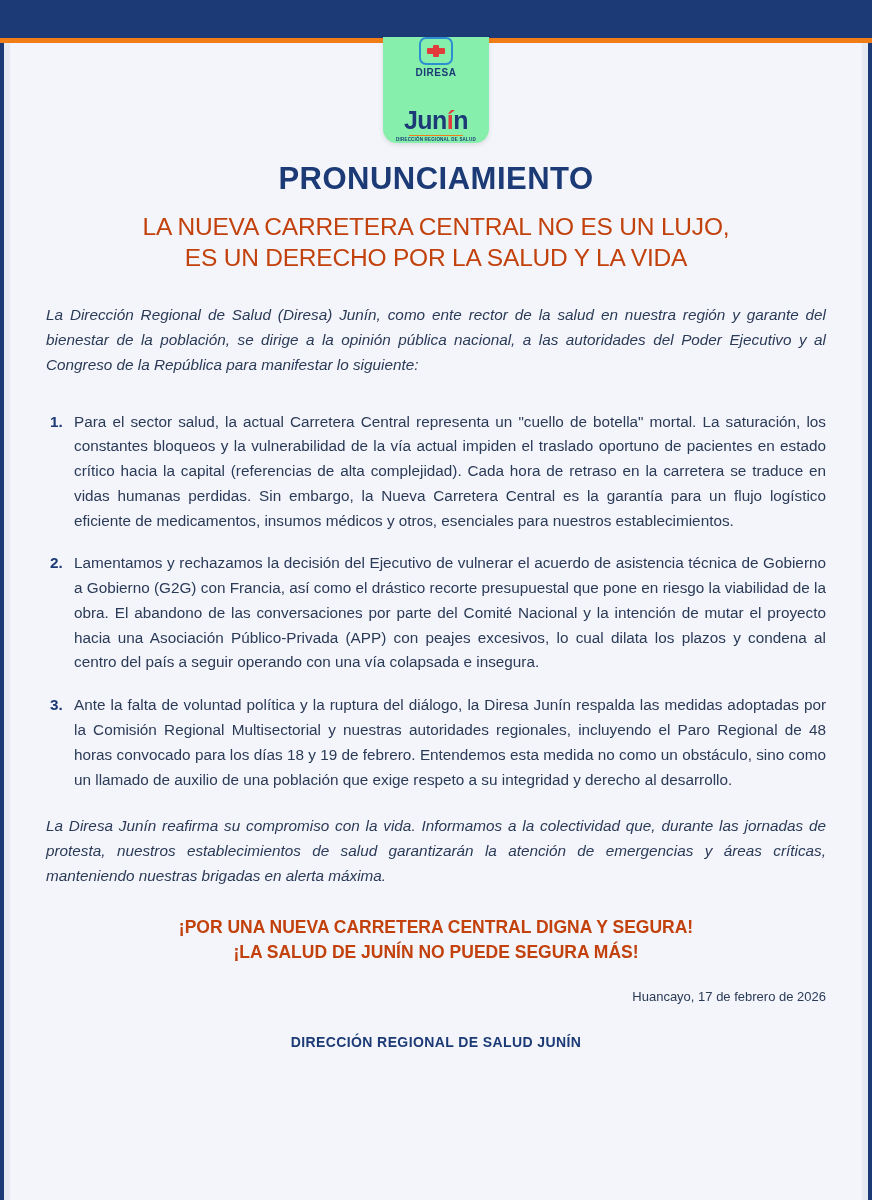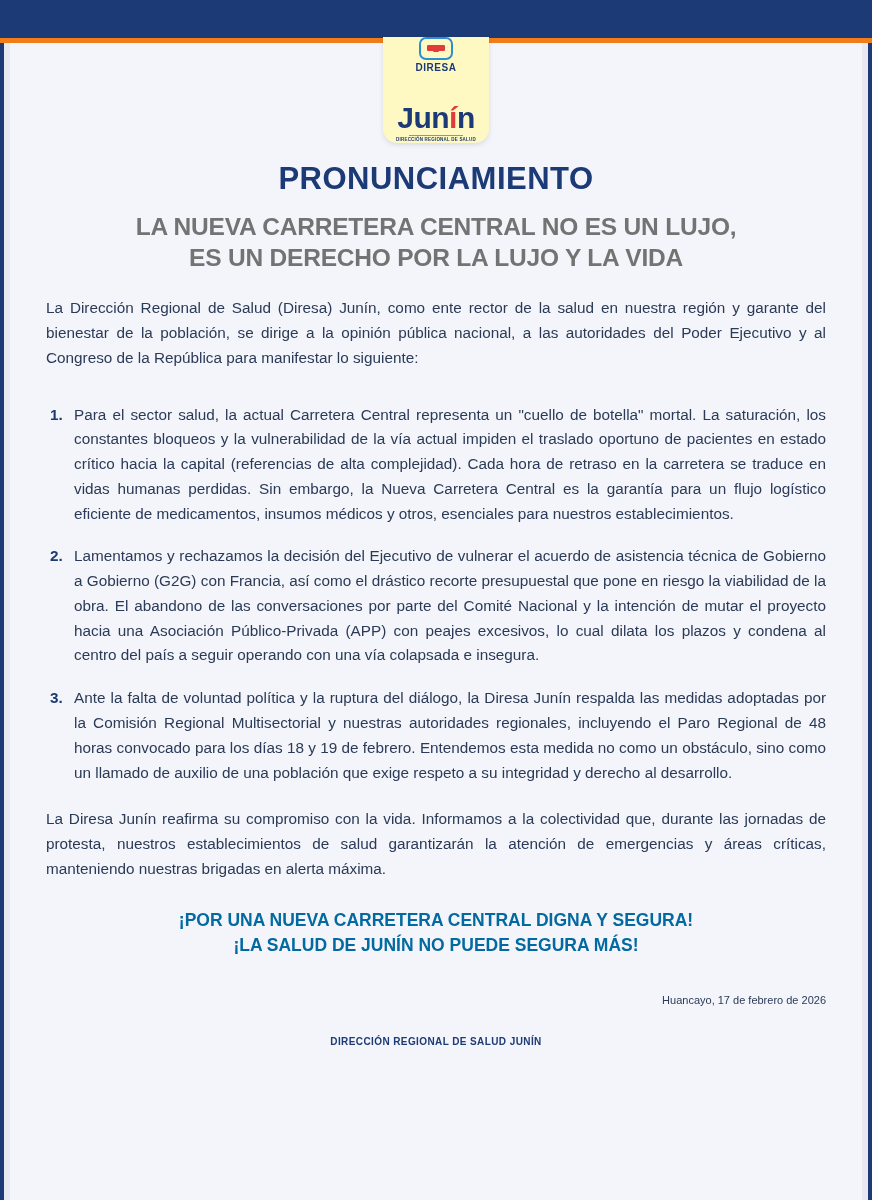--- a/index.html
+++ b/index.html
@@ -54,21 +54,21 @@
     align-items: stretch;
   }
 
   
   .logo-wrap {
     position: relative;
     align-self: center;
     margin-top: -6px;
     width: 106px;
     height: 106px;
-    background: #fef9c3;
+    background: #86efac;
     border-radius: 0 0 14px 14px;
     box-shadow: 0 2px 5px rgba(0,0,0,0.10);
     display: flex;
     flex-direction: column;
     align-items: center;
     justify-content: center;
   }
   .logo-cross-box {
     width: 34px;
     height: 34px;
@@ -86,21 +86,21 @@
   .logo-cross-box:before { left: 50%; top: 6px; bottom: 6px; width: 6px; margin-left: -3px; }
   .logo-cross-box:after { top: 50%; left: 6px; right: 6px; height: 6px; margin-top: -3px; }
   .logo-diresa {
     font-size: 10px;
     letter-spacing: 0.5px;
     font-weight: bold;
     color: #1c3a76;
     line-height: 1;
   }
   .logo-junin {
-    font-size: 30px;
+    font-size: 25px;
     font-weight: bold;
     color: #1c3a76;
     line-height: 1;
     letter-spacing: -0.5px;
     position: relative;
     margin-top: 30px;
   }
   .logo-junin .dot {
     color: #e23b3b;
   }
@@ -123,35 +123,36 @@
   h1.title {
     margin: 20px 0 0 0;
     text-align: center;
     font-size: 31px;
     font-weight: bold;
     color: #1c3a76;
     letter-spacing: 0.5px;
     line-height: 1;
   }
   h2.subtitle {
-    margin: 18px 0 1px 0;
+    margin: 18px 0 8px 0;
     text-align: center;
     font-size: 24.5px;
-    font-weight: bold;
-    color: #737373;
+    font-weight: normal;
+    color: #c2410c;
     line-height: 1.25;
     letter-spacing: -0.2px;
   }
 
   p.para {
     margin: 22px 0 0 0;
     font-size: 15.3px;
     line-height: 1.62;
     color: #2b3a57;
     text-align: justify;
+    font-style: italic;
   }
   .list {
     margin: 14px 0 0 0;
     padding: 0;
     list-style: none;
   }
   .list li {
     position: relative;
     margin-top: 18px;
     padding-left: 28px;
@@ -167,35 +168,35 @@
     font-weight: bold;
     color: #1c3a76;
   }
 
   .closing {
     margin-top: 24px;
   }
   .slogan {
     margin: 26px 0 0 0;
     text-align: center;
-    color: #0369a1;
+    color: #c2410c;
     font-weight: bold;
     font-size: 17.5px;
     line-height: 1.45;
   }
   .place-date {
-    margin: 36px 0 0 0;
+    margin: 24px 0 0 0;
     text-align: right;
-    font-size: 11px;
+    font-size: 13px;
     color: #2b3a57;
   }
   .signature {
     margin: 30px 0 0 0;
     text-align: center;
-    font-size: 10px;
+    font-size: 14px;
     font-weight: bold;
     color: #1c3a76;
     letter-spacing: 0.4px;
   }
   .spacer { flex: 1 1 auto; }
 </style>
 </head>
 <body>
 
 <div class="poster">
@@ -212,21 +213,21 @@
       <div class="logo-diresa">DIRESA</div>
       <div class="logo-junin">Jun<span class="dot">í</span>n</div>
       <div class="logo-rule"></div>
       <div class="logo-sub">DIRECCIÓN REGIONAL DE SALUD</div>
     </div>
 
     <h1 class="title">PRONUNCIAMIENTO</h1>
 
     <h2 class="subtitle">
       <span>LA NUEVA CARRETERA CENTRAL NO ES UN LUJO,</span><br>
-      <span>ES UN DERECHO POR LA LUJO Y LA VIDA</span>
+      <span>ES UN DERECHO POR LA SALUD Y LA VIDA</span>
     </h2>
 
     <p class="para">La Dirección Regional de Salud (Diresa) Junín, como ente rector de la salud en nuestra región y garante del bienestar de la población, se dirige a la opinión pública nacional, a las autoridades del Poder Ejecutivo y al Congreso de la República para manifestar lo siguiente:</p>
 
     <ol class="list">
       <li>
         <span class="num">1.</span>
         <span>Para el sector salud, la actual Carretera Central representa un "cuello de botella" mortal. La saturación, los constantes bloqueos y la vulnerabilidad de la vía actual impiden el traslado oportuno de pacientes en estado crítico hacia la capital (referencias de alta complejidad). Cada hora de retraso en la carretera se traduce en vidas humanas perdidas. Sin embargo, la Nueva Carretera Central es la garantía para un flujo logístico eficiente de medicamentos, insumos médicos y otros, esenciales para nuestros establecimientos.</span>
       </li>
       <li>

